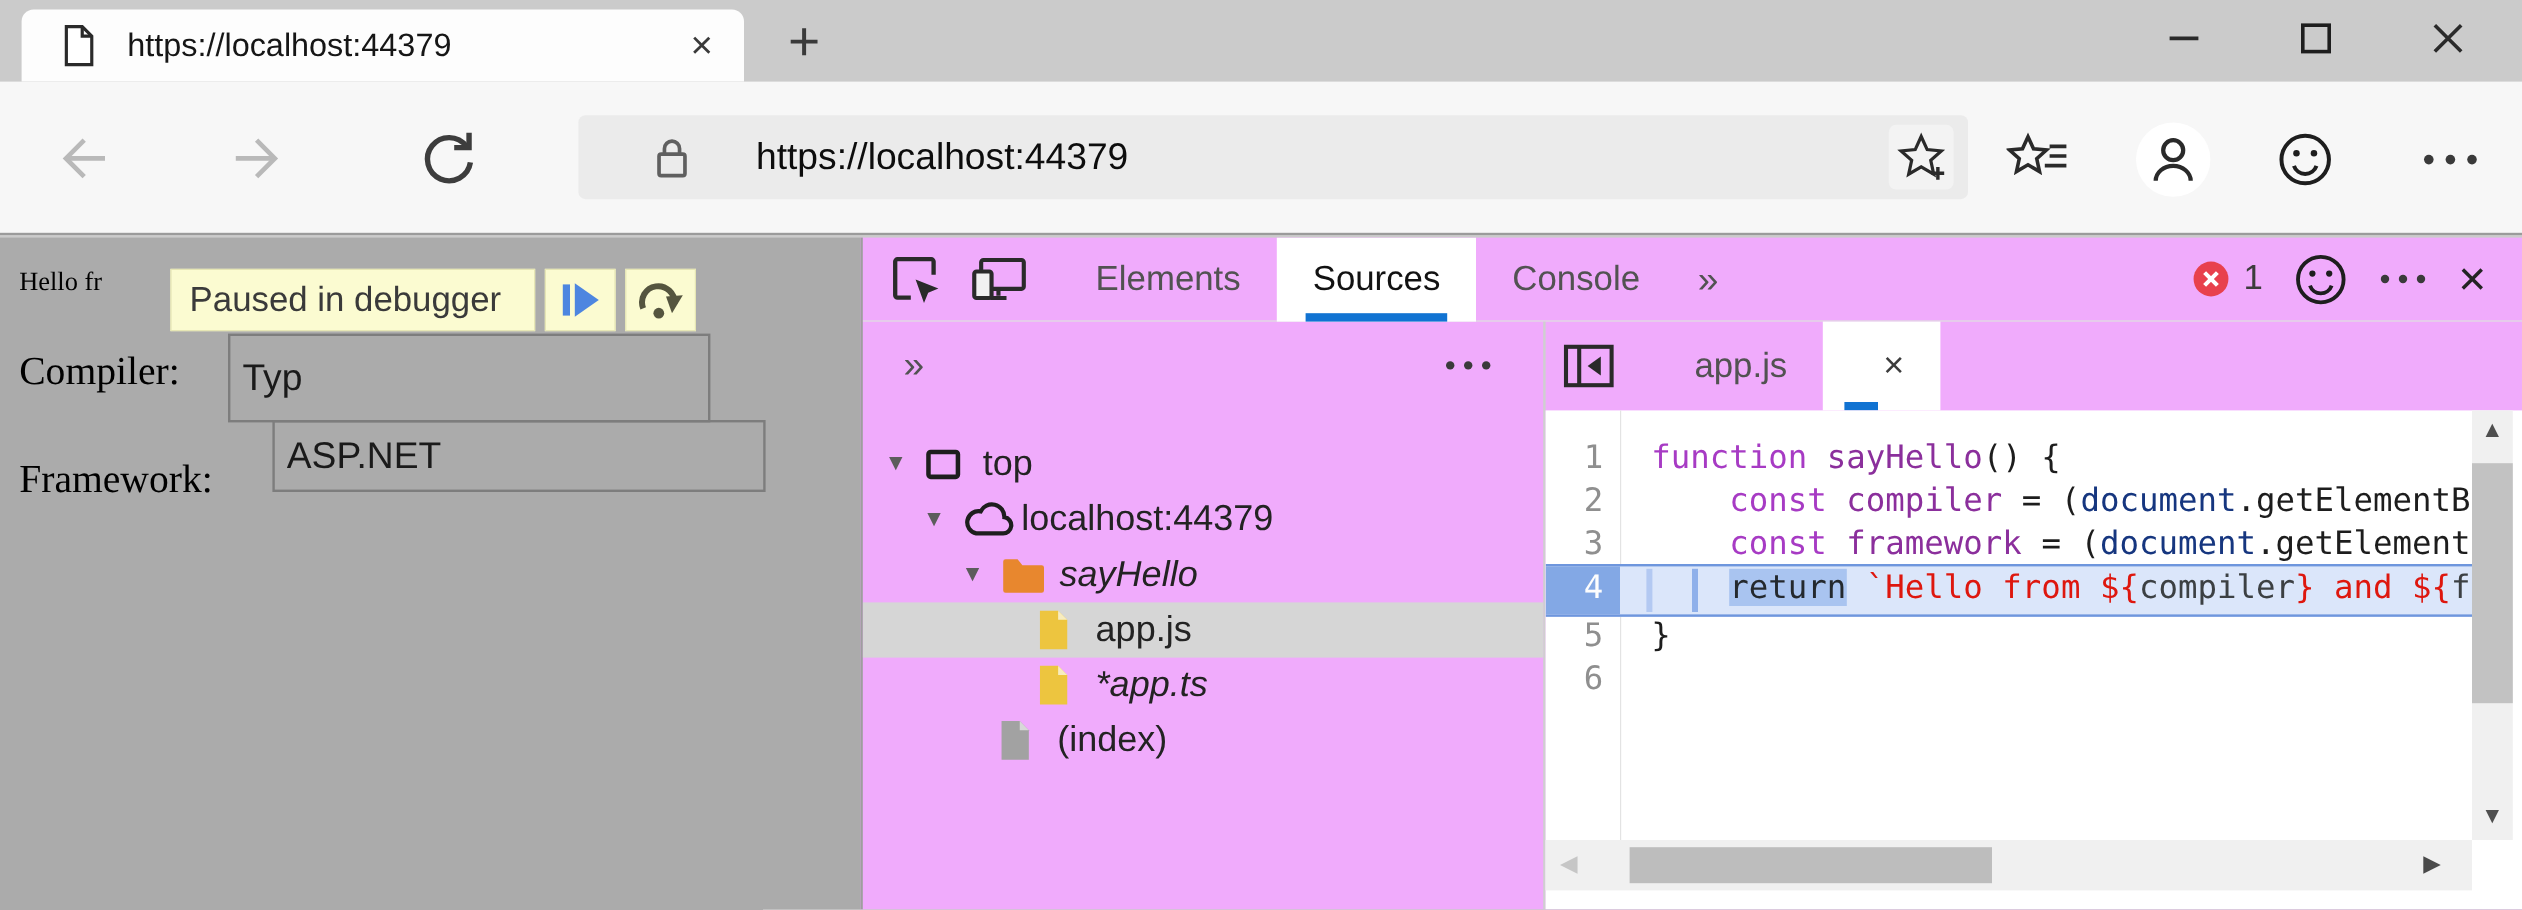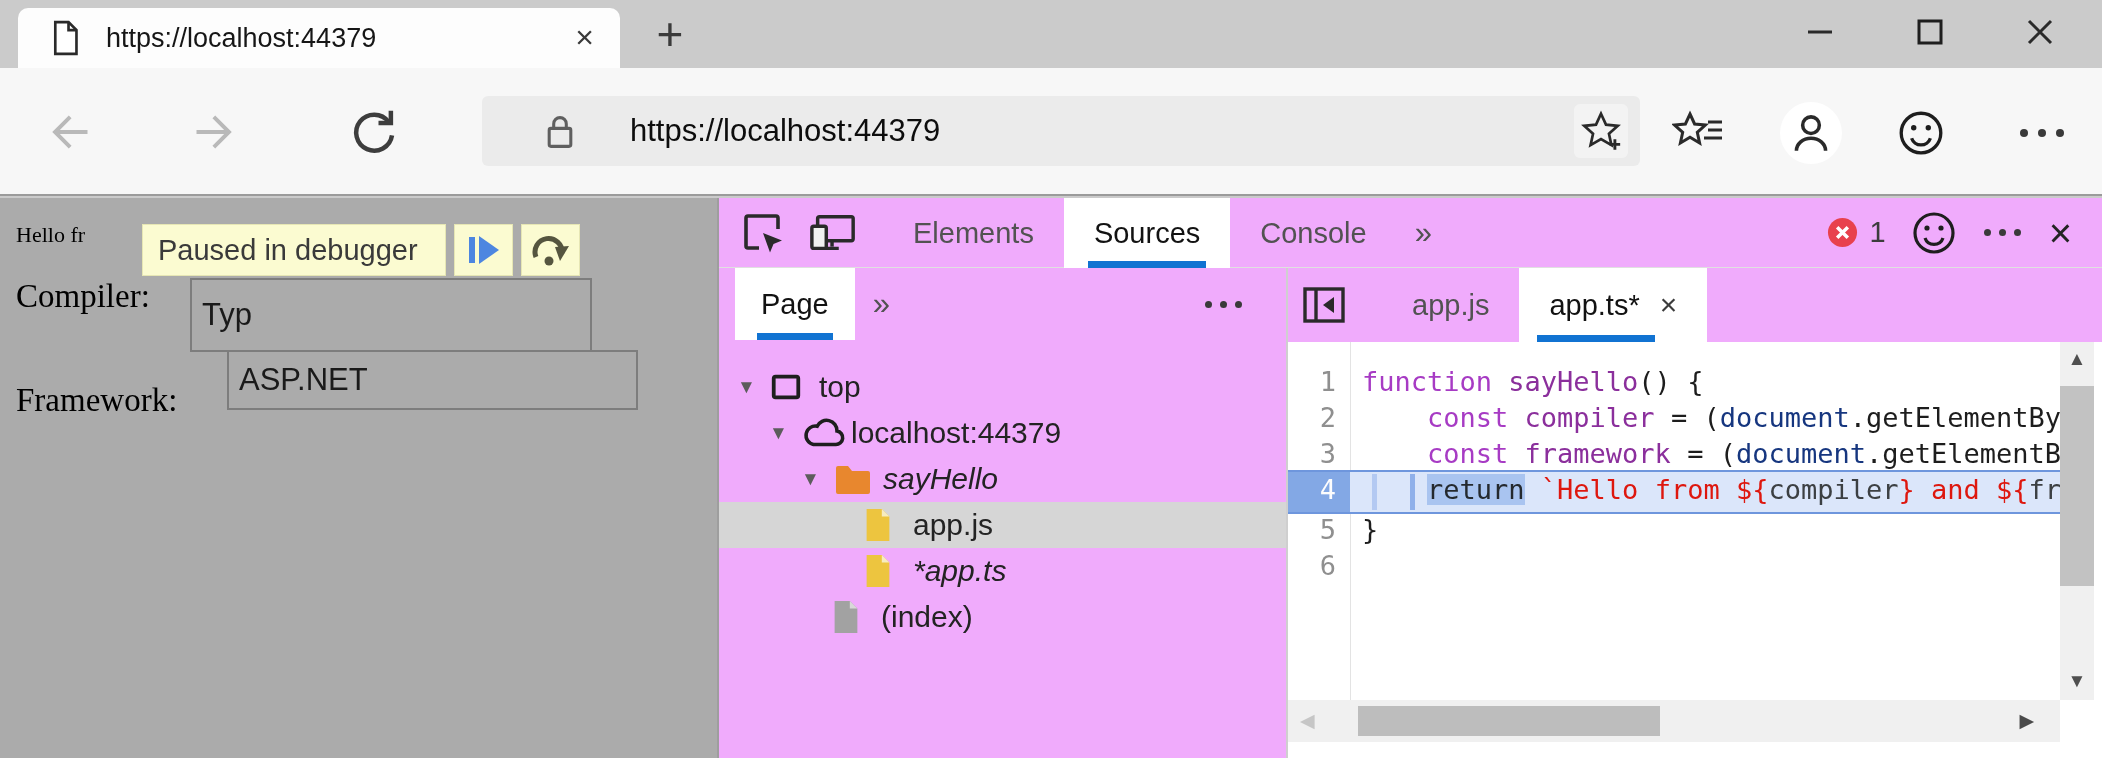--- a/index.html
+++ b/index.html
@@ -30,21 +30,21 @@
   .starlist{left:1668px}.person{left:1780px;background:#fff;border-radius:50%}.smiley-tb{left:1890px}
   .dotsbtn{left:2000px;top:34px;width:84px;height:62px;display:flex;align-items:center;justify-content:center;gap:10px}
   .dot{width:8px;height:8px;border-radius:50%;background:#3a3a3a}
   .dot.sm{width:7px;height:7px}
 
   
   .page{left:0;top:198px;width:717px;height:560px;background:#ababab;overflow:hidden}
   .serif{font-family:"Liberation Serif",serif;color:#000}
   .hello{left:16px;top:24px;font-size:22px}
   .plabel{font-size:33px}
-  .lab-comp{left:16px;top:80px}
+  .lab-comp{left:16px;top:94px}
   .lab-frame{left:16px;top:184px}
   .pinput{background:transparent;border:2px solid #7d7d7d;box-sizing:border-box;
           font-family:"Liberation Sans",sans-serif;font-size:31px;color:#1a1a1a;padding:0 10px;outline:none}
   .in-comp{left:190px;top:80px;width:402px;height:74px}
   .in-frame{left:227px;top:152px;width:411px;height:60px}
   .banner{left:142px;top:26px;height:52px;display:flex;gap:8px;z-index:5}
   .bseg{background:var(--banner-yellow,#fbfbd1);border:1px solid #e6e6b4;box-sizing:border-box;height:52px}
   .btext{width:304px;font-size:29px;color:#3a3a3a;line-height:50px;padding-left:15px;white-space:nowrap}
   .bbtn{width:59px;display:flex;align-items:center;justify-content:center}
 
@@ -82,21 +82,21 @@
   .etab.first{margin-left:34px}
   .etab.active{background:#fff;color:#121212}
   .etab.active::after{content:"";position:absolute;left:18px;right:52px;bottom:0;height:7px;background:var(--accent-blue,#1173d2)}
   .etabx{margin-left:20px;font-size:30px;color:#3c3c3c}
 
   .codewrap{left:0;top:74px;width:816px;height:416px;background:#fff}
   .code{left:0;top:0;width:772px;height:358px;overflow:hidden;padding-top:22px;box-sizing:border-box}
   .gline{left:62px;top:0;width:1px;height:358px;background:#e3e3e3}
   .cl{display:flex;height:36px;font-family:"DejaVu Sans Mono",monospace;font-size:27px;line-height:36px;white-space:pre;position:relative}
   .ln{flex:0 0 48px;text-align:right;padding-right:14px;color:#8f8f8f}
-  .ct{padding-left:12px;flex:1;overflow:hidden}
+  .ct{padding-left:26px;flex:1;overflow:hidden}
   .cl.paused{background:var(--paused-highlight,#dbe6fa);border-top:2px solid #6e96dd;border-bottom:2px solid #6e96dd;height:40px;margin:-2px 0;z-index:2}
   .cl.paused .ln{background:#83a8e5;color:#fdfdfd}
   .pmark{position:absolute;top:2px;bottom:2px;width:5px}
   .tk-kw{color:var(--keyword-purple,#a73bc4)}
   .tk-id{color:var(--identifier-purple,#8b2f9c)}
   .tk-pl{color:#1d1d1d}
   .tk-obj{color:var(--object-navy,#16367f)}
   .tk-str{color:var(--string-red,#de170e)}
   .tk-emb{color:#3c4043}
   .tk-ret{background:#a9c4f0;color:#24292e}
@@ -273,21 +273,20 @@
       <i class="dot sm"></i>
         <i class="dot sm"></i>
         <i class="dot sm"></i>
     </span>
     <span class="dtclose">×</span>
   </div>
 
   <div class="abs navhead">
     <span style="width:16px"></span>
     <span id="nav-tabs" style="display:flex;height:72px">
-        <div class="ntab active">Page</div>
       </span>
     <span class="chev">»</span>
     <span class="flexsp"></span>
     <span class="dotsmini" style="margin-right:44px">
       <i class="dot sm"></i>
         <i class="dot sm"></i>
         <i class="dot sm"></i>
     </span>
   </div>
 
@@ -357,21 +356,20 @@
             <rect x="4" y="4" width="38" height="32" fill="none" stroke="#2a2a2a" stroke-width="3.4"></rect>
             <line x1="15" y1="4" x2="15" y2="36" stroke="#2a2a2a" stroke-width="3.4"></line>
             <path d="M33 12 L22 20 L33 28 z" fill="#2a2a2a"></path>
           </svg>
       </span>
       <span id="ed-tabs" style="display:flex;height:74px">
           <div class="etab first">
             <span>app.js</span>
           </div>
           <div class="etab active">
-            <span>app.ts*</span>
             <span class="etabx">×</span>
           </div>
         </span>
     </div>
 
     <div class="abs codewrap">
       <div class="abs code" id="code">
           <div class="cl"><span class="ln">1</span><span class="ct"><span class="tk-kw">function</span><span class="tk-pl"> </span><span class="tk-id">sayHello</span><span class="tk-pl">() {</span></span></div>
           <div class="cl"><span class="ln">2</span><span class="ct"><span class="tk-pl">    </span><span class="tk-kw">const</span><span class="tk-pl"> </span><span class="tk-id">compiler</span><span class="tk-pl"> = (</span><span class="tk-obj">document</span><span class="tk-pl">.getElementById</span></span></div>
           <div class="cl"><span class="ln">3</span><span class="ct"><span class="tk-pl">    </span><span class="tk-kw">const</span><span class="tk-pl"> </span><span class="tk-id">framework</span><span class="tk-pl"> = (</span><span class="tk-obj">document</span><span class="tk-pl">.getElementById</span></span></div>

